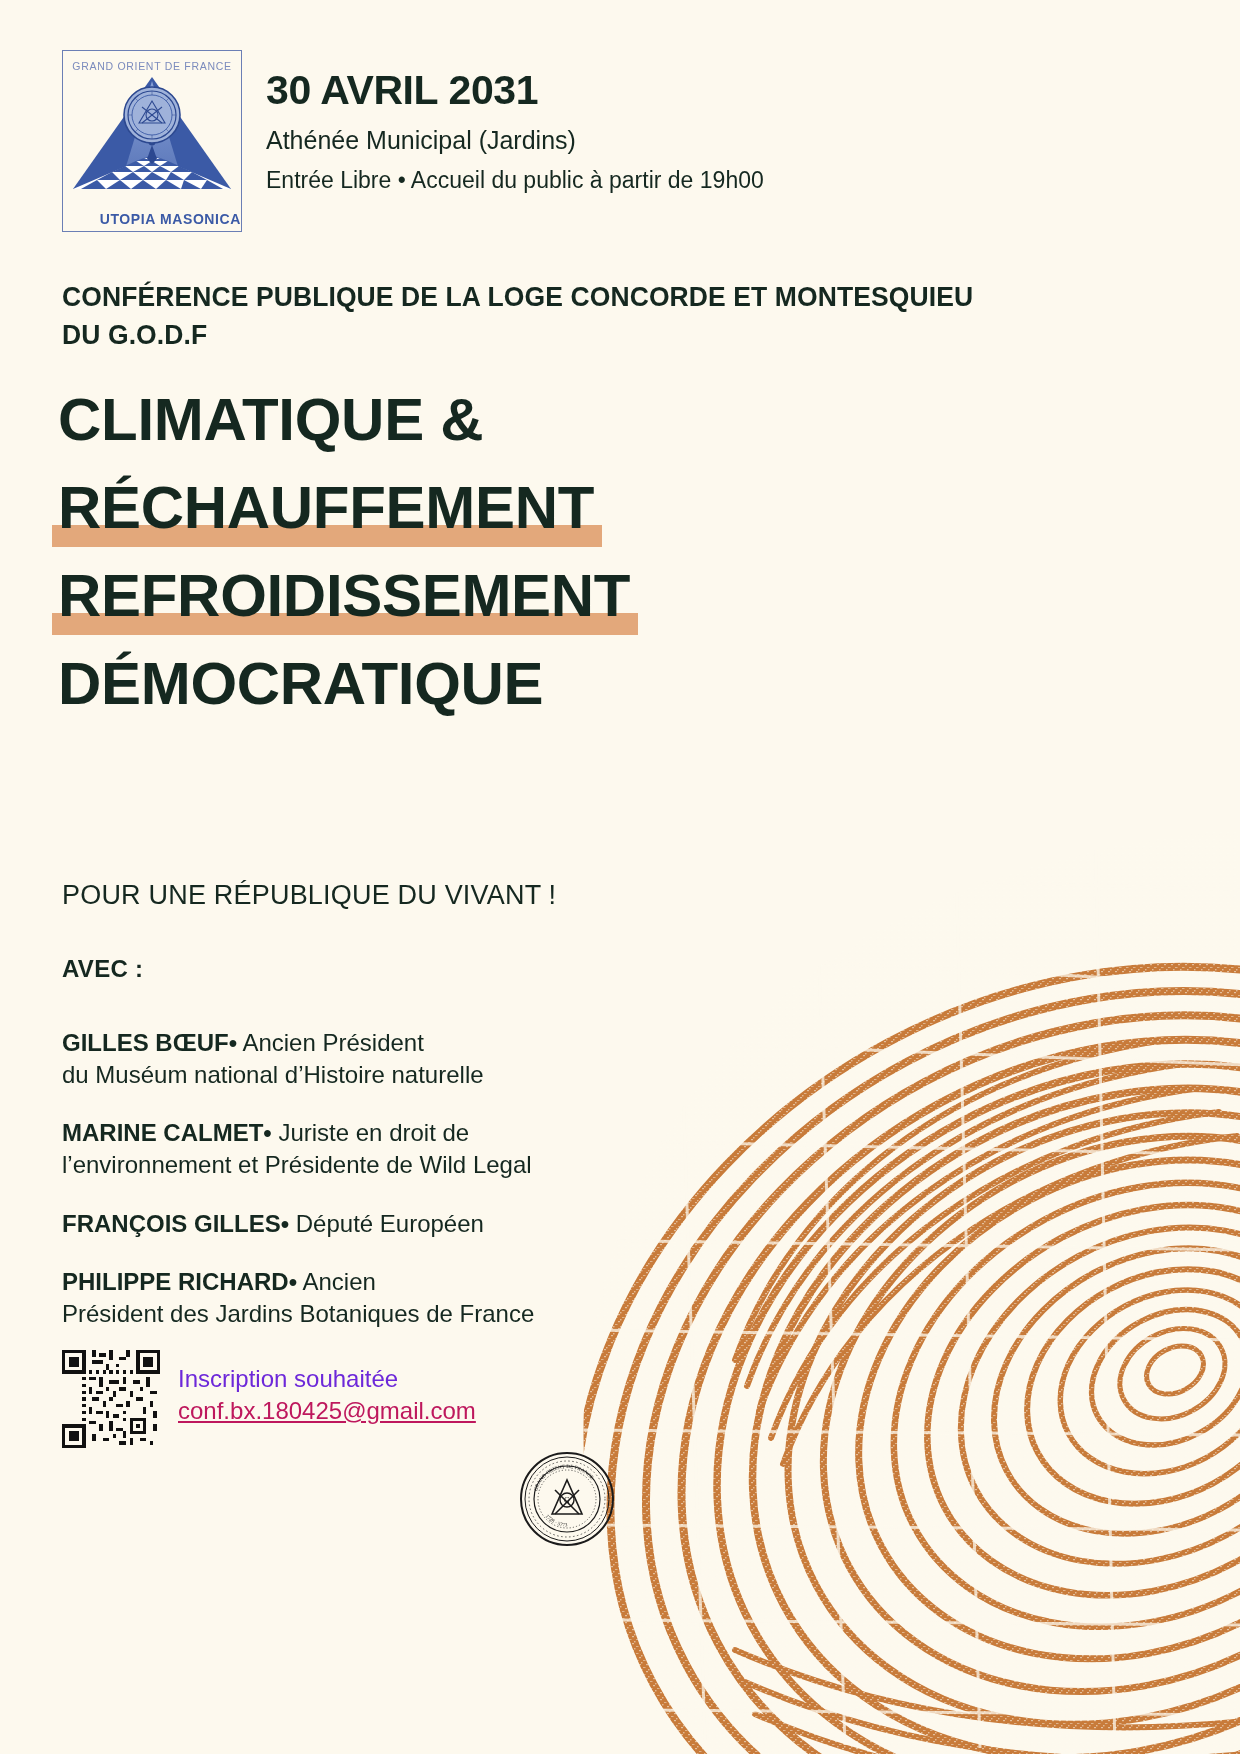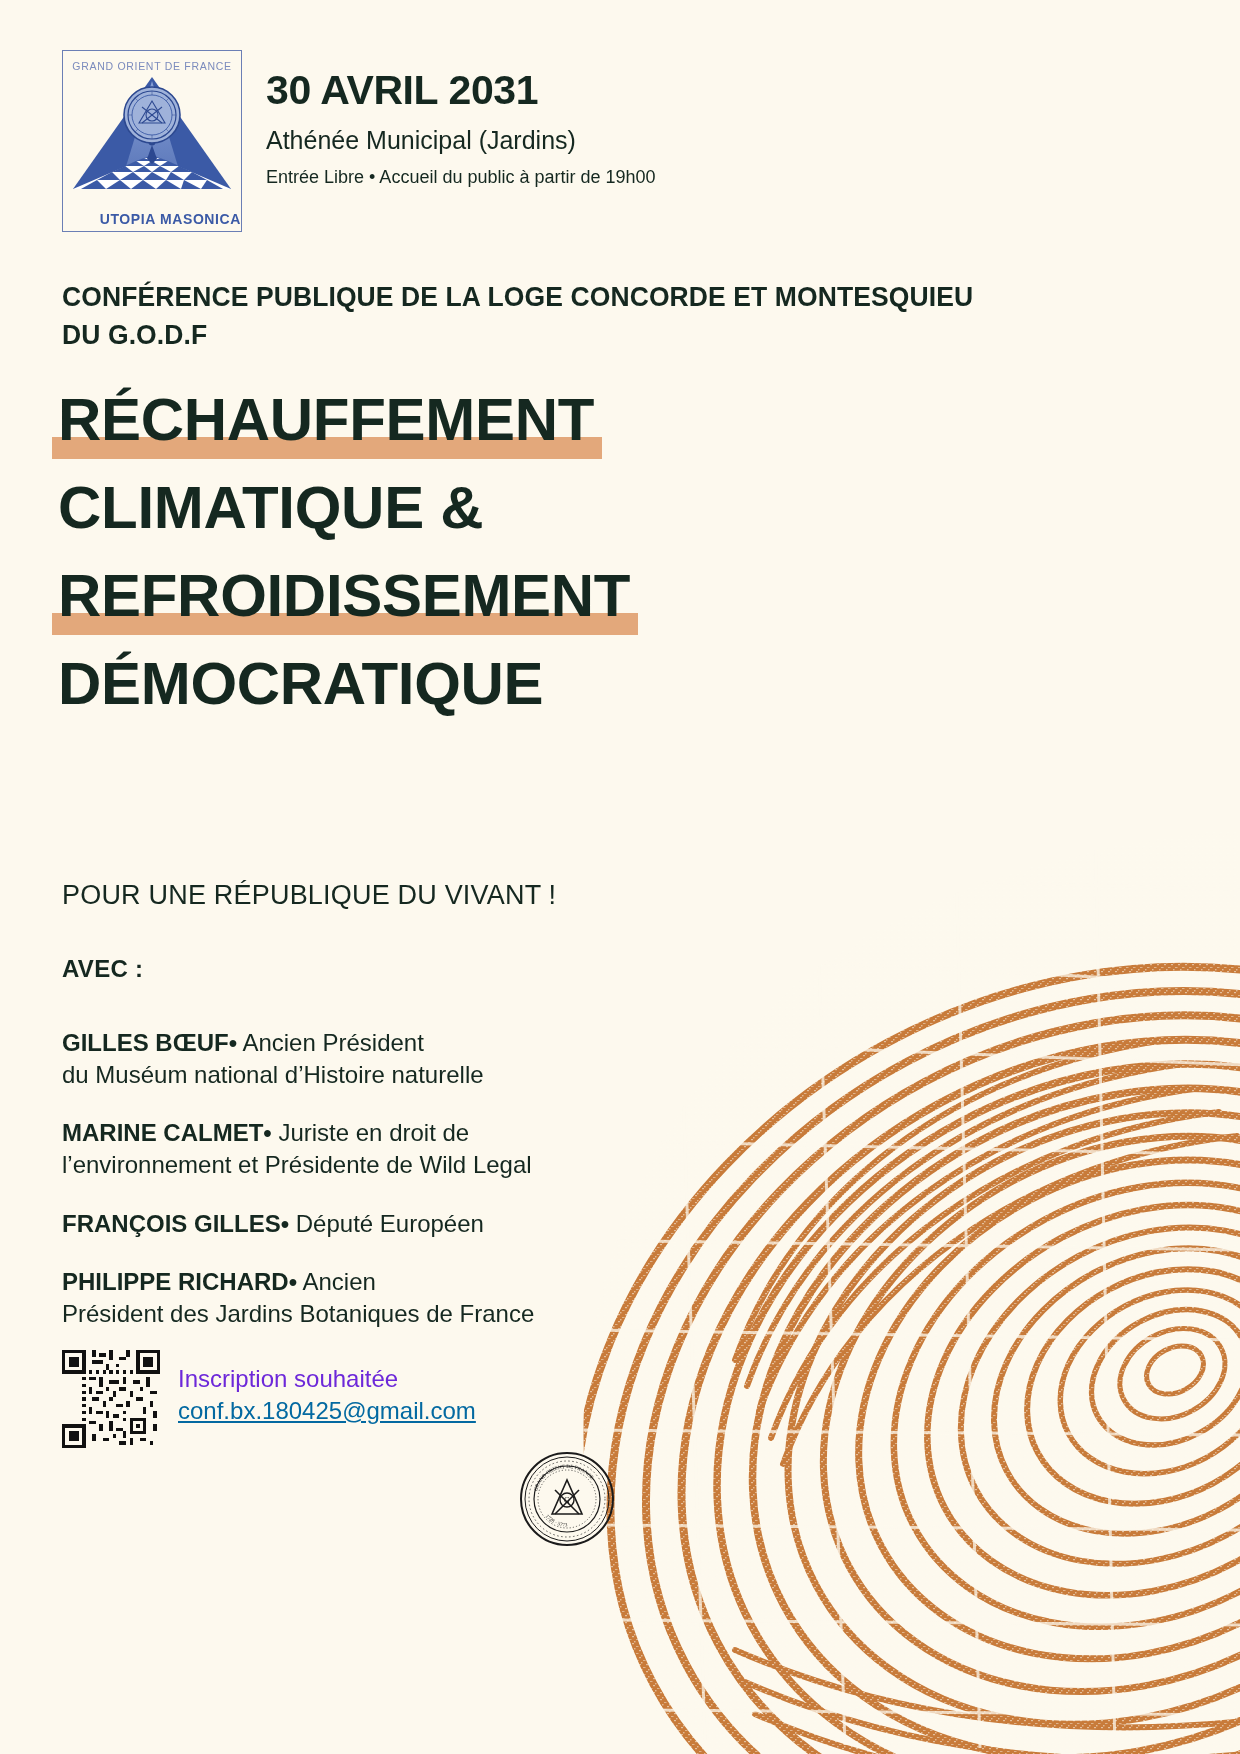--- a/index.html
+++ b/index.html
@@ -41,21 +41,21 @@
   .logo-sub{
     position:absolute;bottom:4px;left:0;right:0;
     text-align:right;font-size:14px;font-weight:bold;letter-spacing:.6px;color:#3b5aa6;
   }
   .header-text{padding-top:20px;}
   .ev-date{
     font-size:41px;font-weight:bold;letter-spacing:-.4px;line-height:1;
     margin:0 0 14px 0;
   }
   .ev-place{font-size:25px;line-height:1.2;margin:0 0 12px 0;font-weight:400;}
-  .ev-info{font-size:18px;line-height:1.2;margin:0;font-weight:400;}
+  .ev-info{font-size:23px;line-height:1.2;margin:0;font-weight:400;}
 
   
   .conf{
     position:absolute;left:62px;top:278px;width:1010px;
     font-size:28.5px;font-weight:bold;line-height:1.33;
     letter-spacing:.1px;
     transform:scaleX(.93);transform-origin:left top;
   }
 
   
@@ -81,21 +81,21 @@
   
   .avec{position:absolute;left:62px;top:955px;font-size:24px;font-weight:bold;letter-spacing:.3px;}
   .speakers{position:absolute;left:62px;top:1027px;width:560px;}
   .sp{margin-bottom:27px;font-size:24px;line-height:1.32;font-weight:400;}
   .sp b{font-weight:bold;}
   .sp .sep{font-weight:bold;}
 
   
   .inscr{position:absolute;left:178px;top:1362px;}
   .inscr-line{font-size:24px;color:#6d28d9;line-height:1.45;}
-  .inscr-mail{font-size:24px;color:#0369a1;text-decoration:underline;display:block;}
+  .inscr-mail{font-size:24px;color:#be185d;text-decoration:underline;display:block;}
   .qr{position:absolute;left:62px;top:1350px;width:98px;height:98px;}
 
   
   .seal{position:absolute;left:518px;top:1450px;width:98px;height:98px;}
 </style>
 </head>
 <body>
 
 <div class="poster">
 
@@ -249,22 +249,22 @@
       <div class="ev-info">Entrée Libre • Accueil du public à partir de 19h00</div>
     </div>
   </div>
 
   <div class="conf">
     <div>CONFÉRENCE PUBLIQUE DE LA LOGE CONCORDE ET MONTESQUIEU</div>
     <div>DU G.O.D.F</div>
   </div>
 
   <div class="title">
+    <div class="tline"><span class="txt">CLIMATIQUE &amp;</span></div>
     <div class="tline hl"><span class="txt">RÉCHAUFFEMENT</span></div>
-    <div class="tline"><span class="txt">CLIMATIQUE &amp;</span></div>
     <div class="tline hl"><span class="txt">REFROIDISSEMENT</span></div>
     <div class="tline"><span class="txt">DÉMOCRATIQUE</span></div>
   </div>
 
   <div class="subtitle">POUR UNE RÉPUBLIQUE DU VIVANT !</div>
 
   <div class="avec">AVEC :</div>
 
   <div class="speakers">
     <div class="sp">

